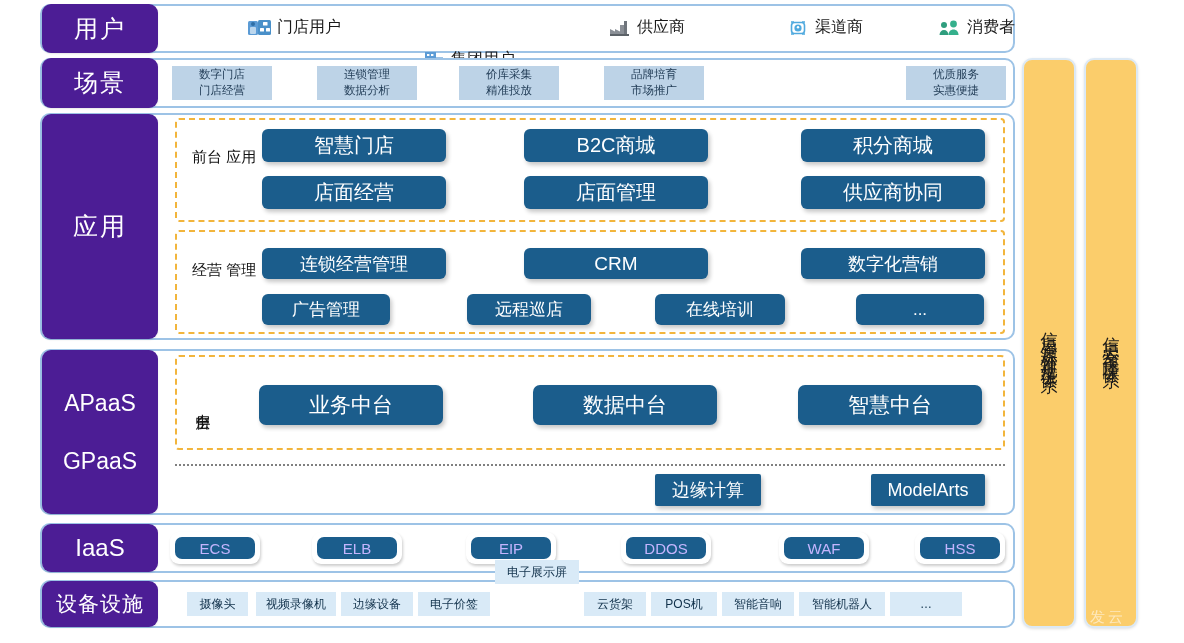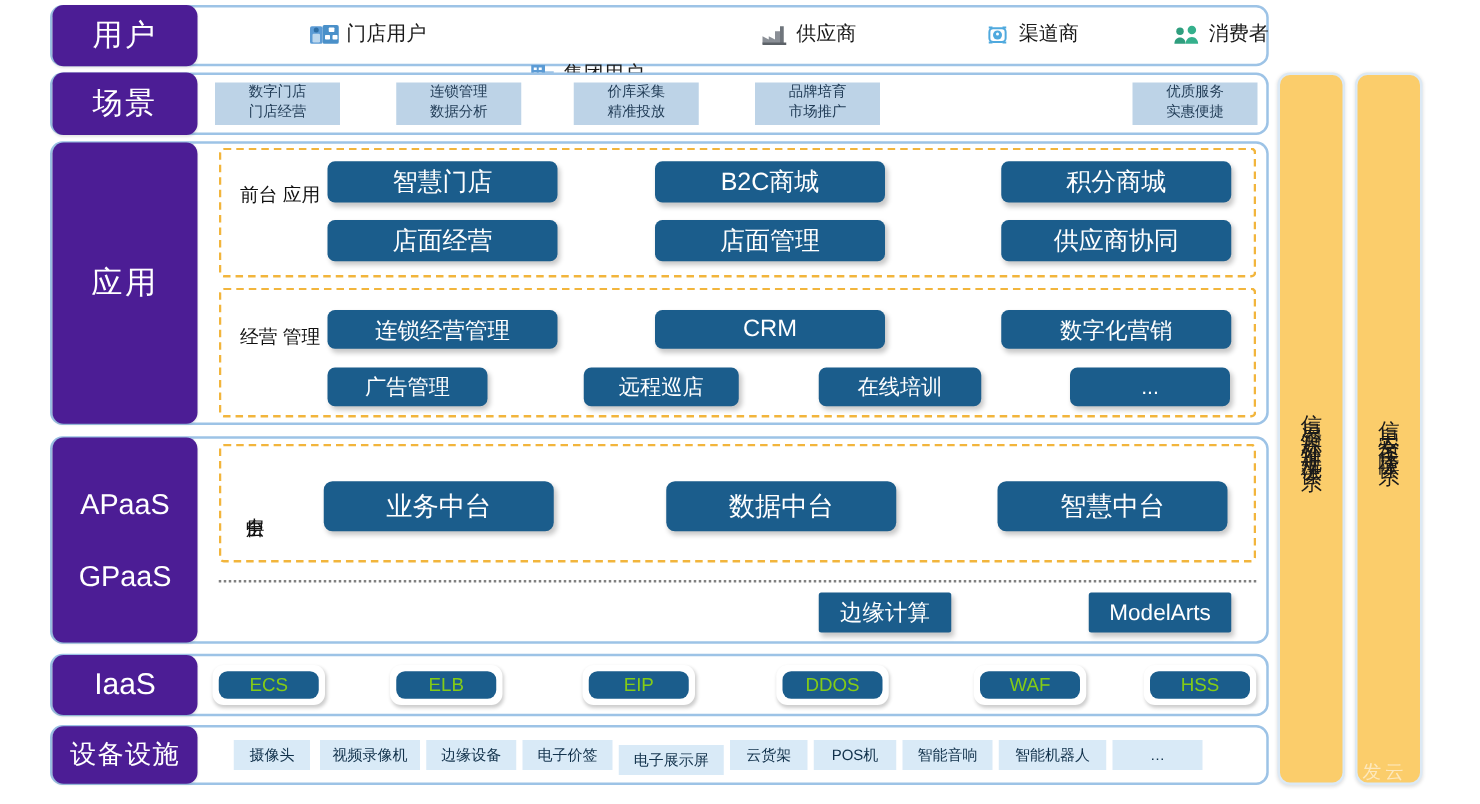--- a/index.html
+++ b/index.html
@@ -107,21 +107,21 @@
     position:absolute;
     background:#ffffff;
     border-radius:9px;
     box-shadow:1px 2px 3px rgba(0,0,0,.20);
     display:flex; align-items:center; justify-content:center;
     z-index:3;
   }
   .iaas-pill > i{
     display:flex;align-items:center;justify-content:center;
     font-style:normal;
-    background:#1b5d8c; color:#84cc16;
+    background:#1b5d8c; color:#c4b5fd;
     border-radius:7px;
     width:calc(100% - 10px); height:calc(100% - 10px);
     font-size:15px;
     text-align:right;
   }
 
   
   .dev-chip{
     position:absolute;
     background:#d9eaf7;
@@ -392,21 +392,21 @@
     </div>
   <div class="dev-chip" style="left:256px; top:592px; width:80px; height:24px;">
     <span>视频录像机</span>
     </div>
   <div class="dev-chip" style="left:341px; top:592px; width:72px; height:24px;">
     <span>边缘设备</span>
     </div>
   <div class="dev-chip" style="left:418px; top:592px; width:72px; height:24px;">
     <span>电子价签</span>
     </div>
-  <div class="dev-chip" style="left:495px; top:596px; width:84px; height:24px;">
+  <div class="dev-chip" style="left:495px; top:560px; width:84px; height:24px;">
     <span>电子展示屏</span>
     </div>
   <div class="dev-chip" style="left:584px; top:592px; width:62px; height:24px;">
     <span>云货架</span>
     </div>
   <div class="dev-chip" style="left:651px; top:592px; width:66px; height:24px;">
     <span>POS机</span>
     </div>
   <div class="dev-chip" style="left:722px; top:592px; width:72px; height:24px;">
     <span>智能音响</span>

